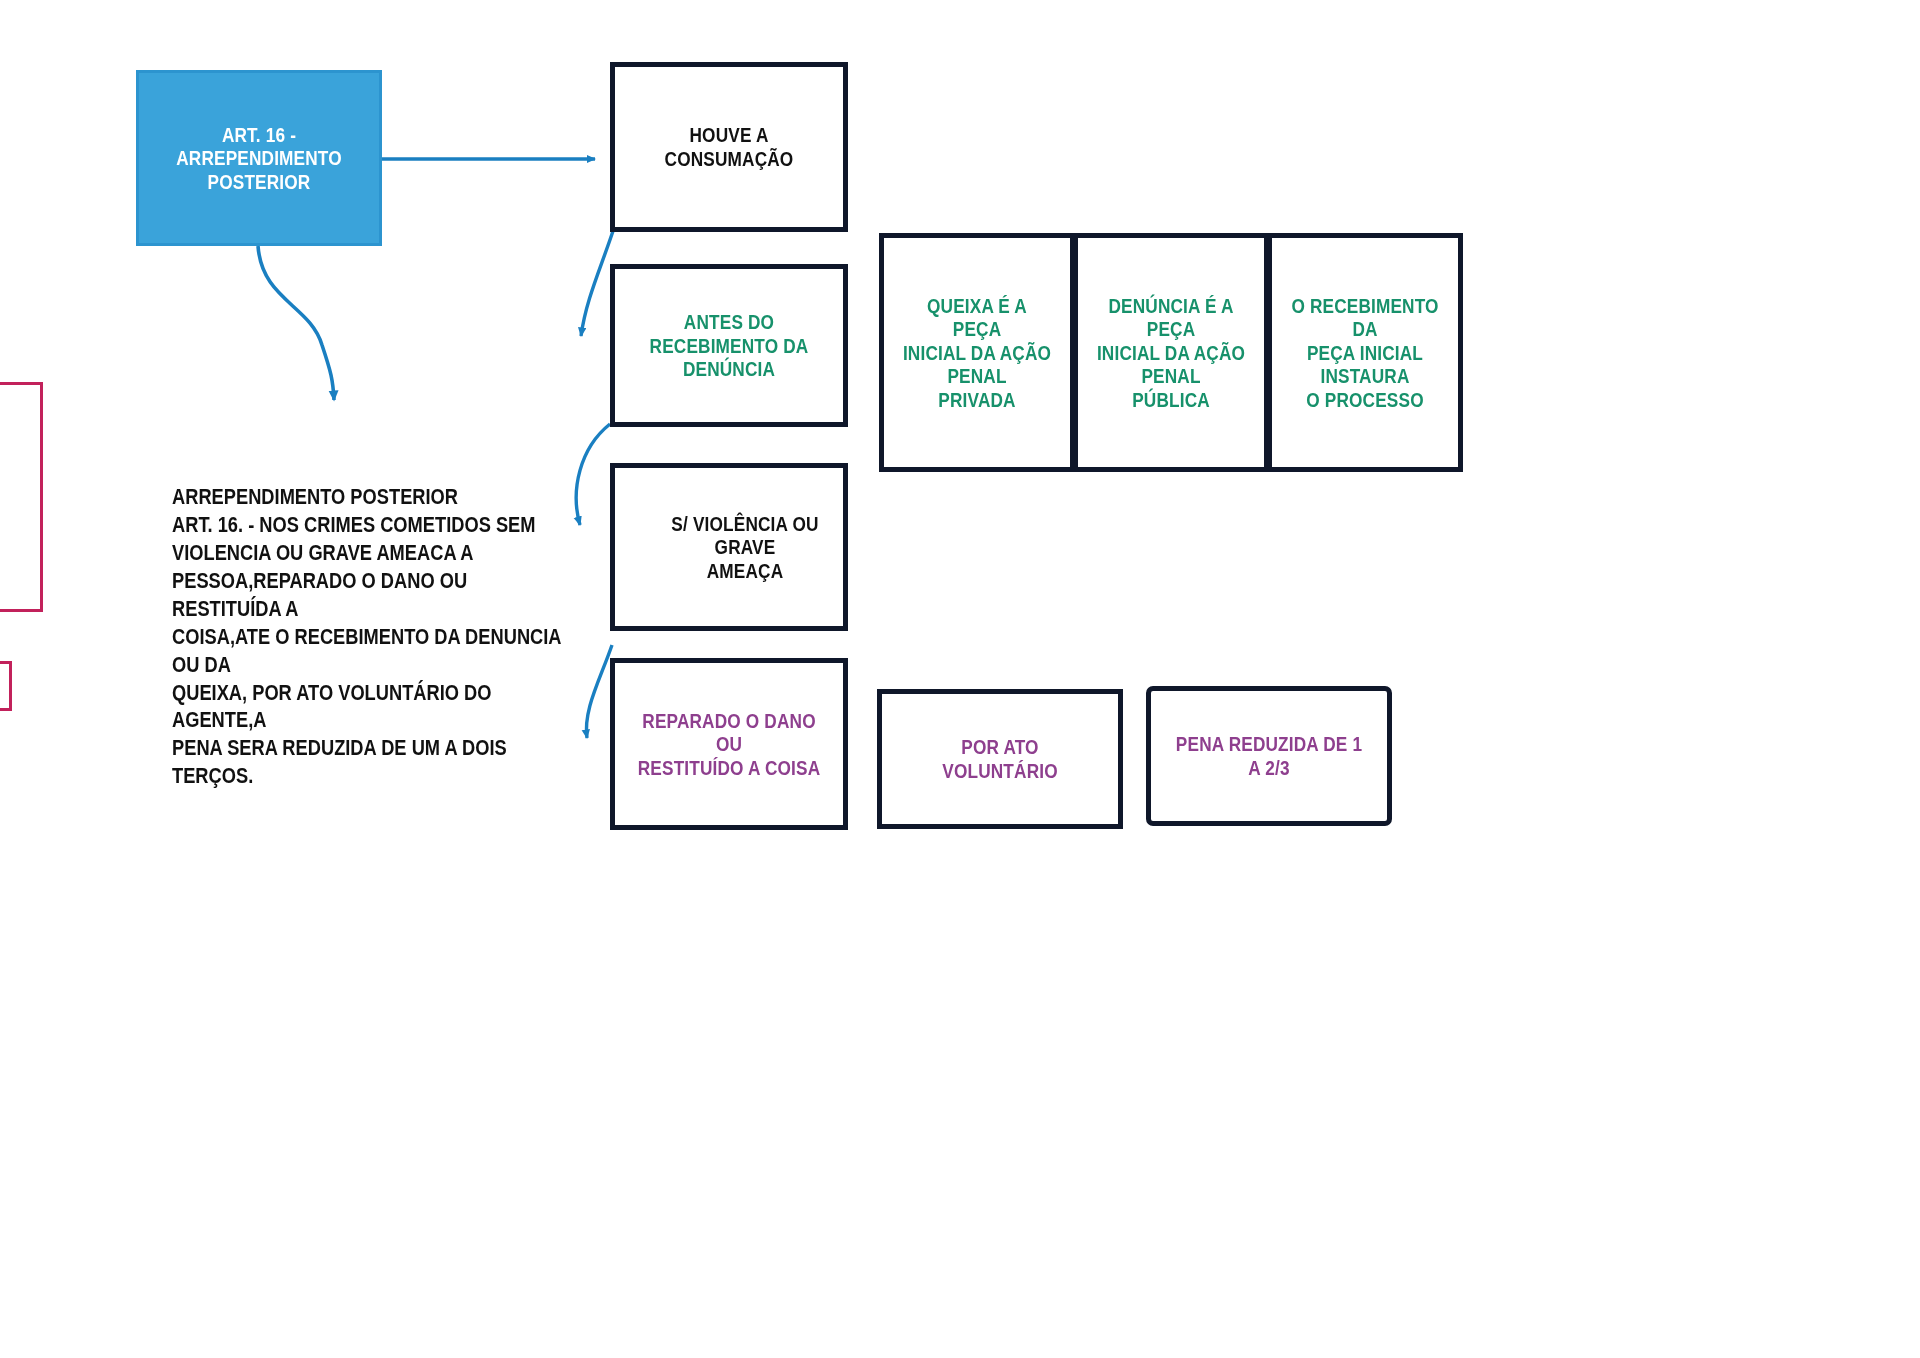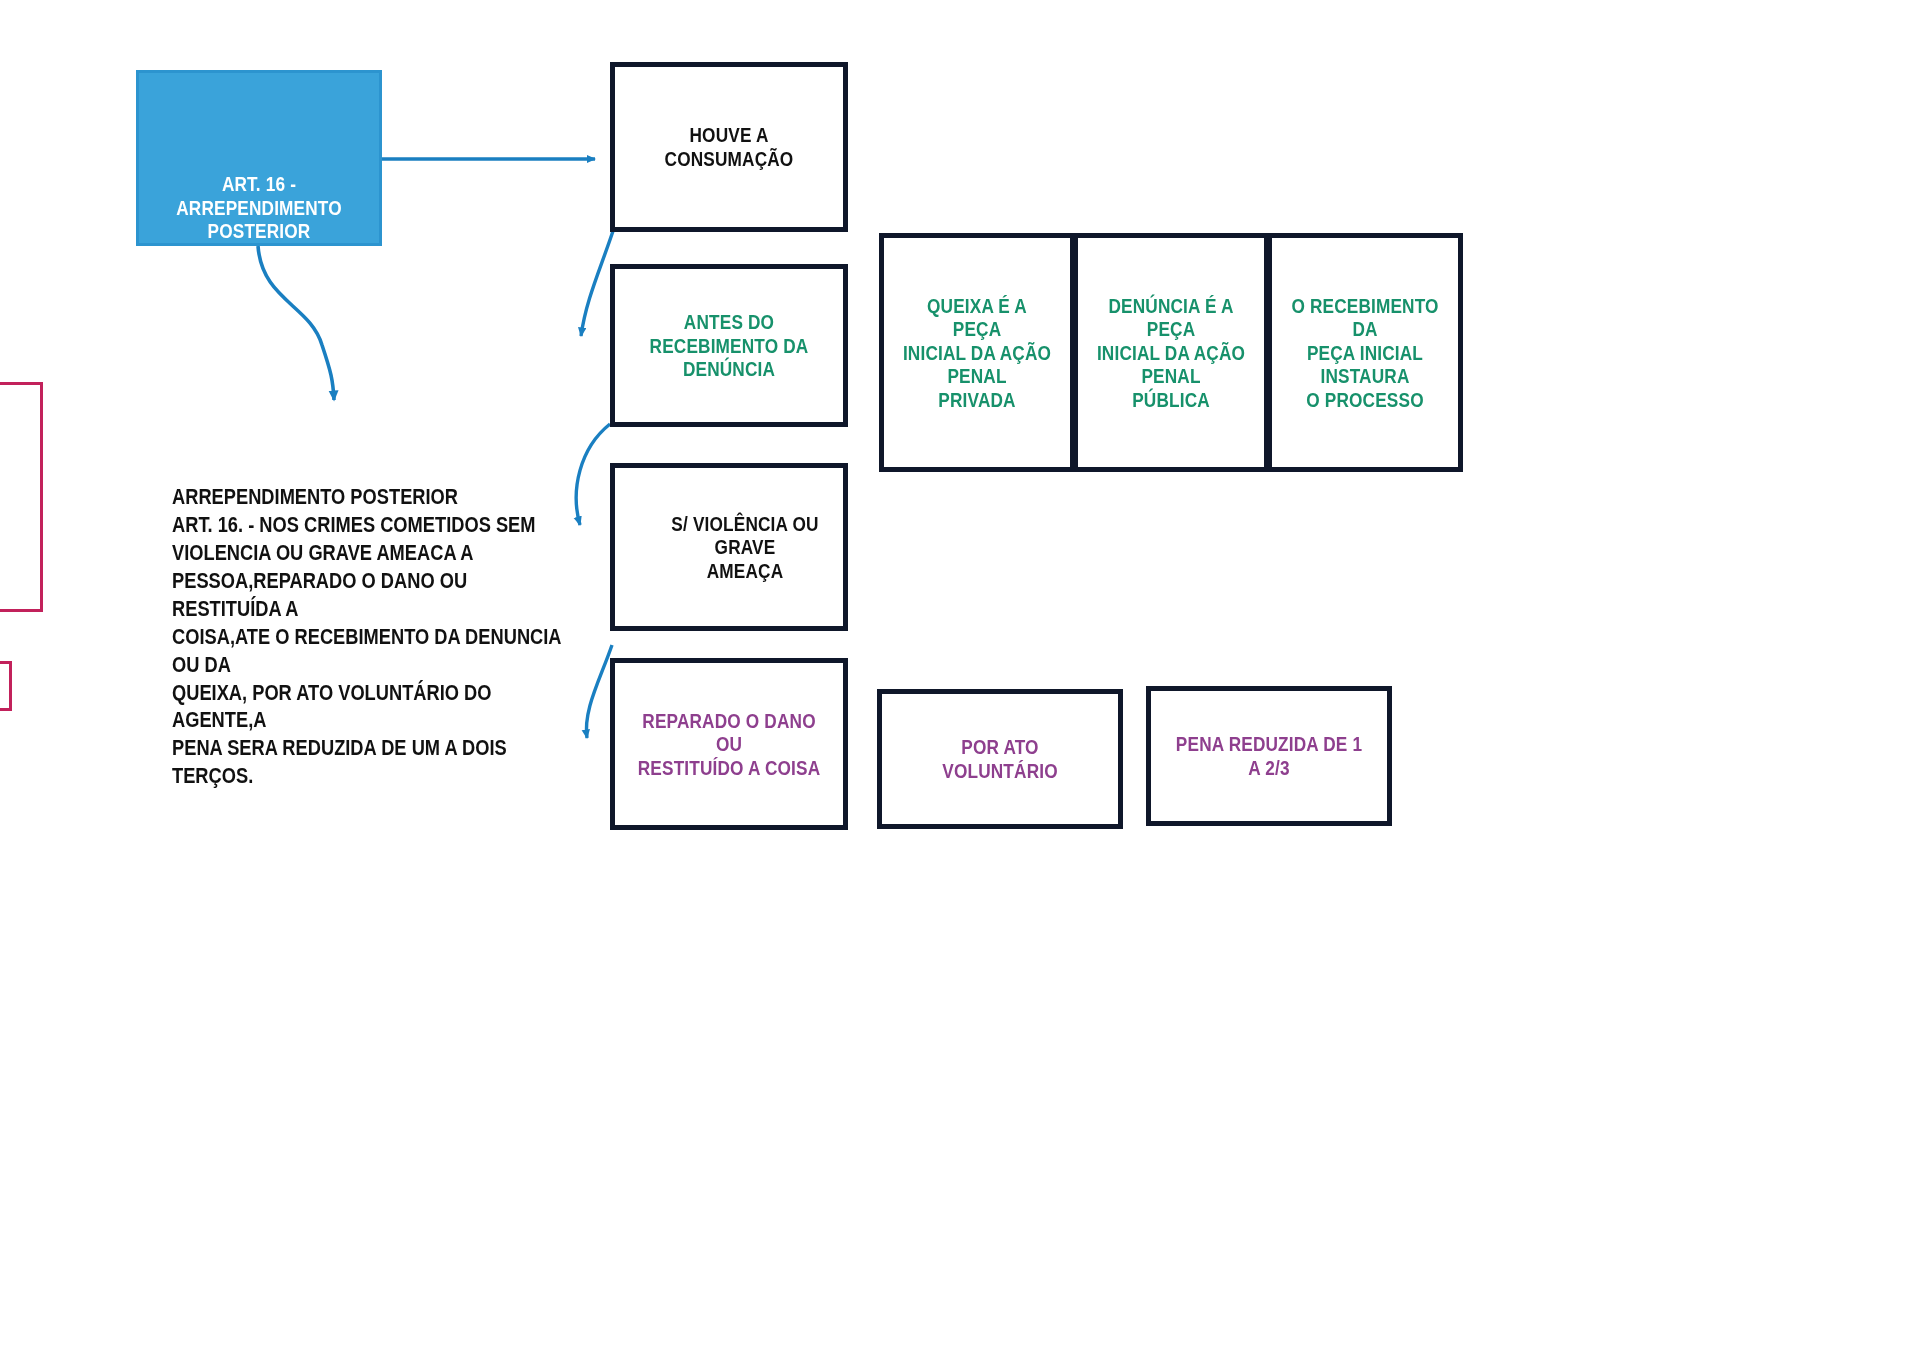--- a/index.html
+++ b/index.html
@@ -33,21 +33,20 @@
     transform:scaleX(.82);
     white-space:pre-line;
   }
 
   
   .title-box{
     background:#3aa3da;
     border:3px solid #2c94cf;
     color:#ffffff;
     font-size:21px;
-    align-items:flex-end;
   }
 
   .txt-black{color:#111111;font-size:21px;}
   .txt-green{color:#17916b;font-size:21px;}
   .txt-purple{color:#8e3f8e;font-size:21px;}
 
   
   #para{
     position:absolute;
     left:143px;top:456px;
@@ -147,17 +146,17 @@
   </div>
   <div class="box txt-green" style="left:1267px;top:233px;width:196px;height:239px;">
     <span class="lbl">O RECEBIMENTO DA
 PEÇA INICIAL INSTAURA
 O PROCESSO</span>
   </div>
 
   <div class="box txt-purple" style="left:877px;top:689px;width:246px;height:140px;">
     <span class="lbl">POR ATO VOLUNTÁRIO</span>
   </div>
-  <div class="box txt-purple" style="left:1146px;top:686px;width:246px;height:140px;">
+  <div class="box txt-purple" style="left:1146px;top:686px;width:246px;height:140px;border-radius:7px;">
     <span class="lbl">PENA REDUZIDA DE 1 A 2/3</span>
   </div>
 
 </div>
 
 </body></html>

